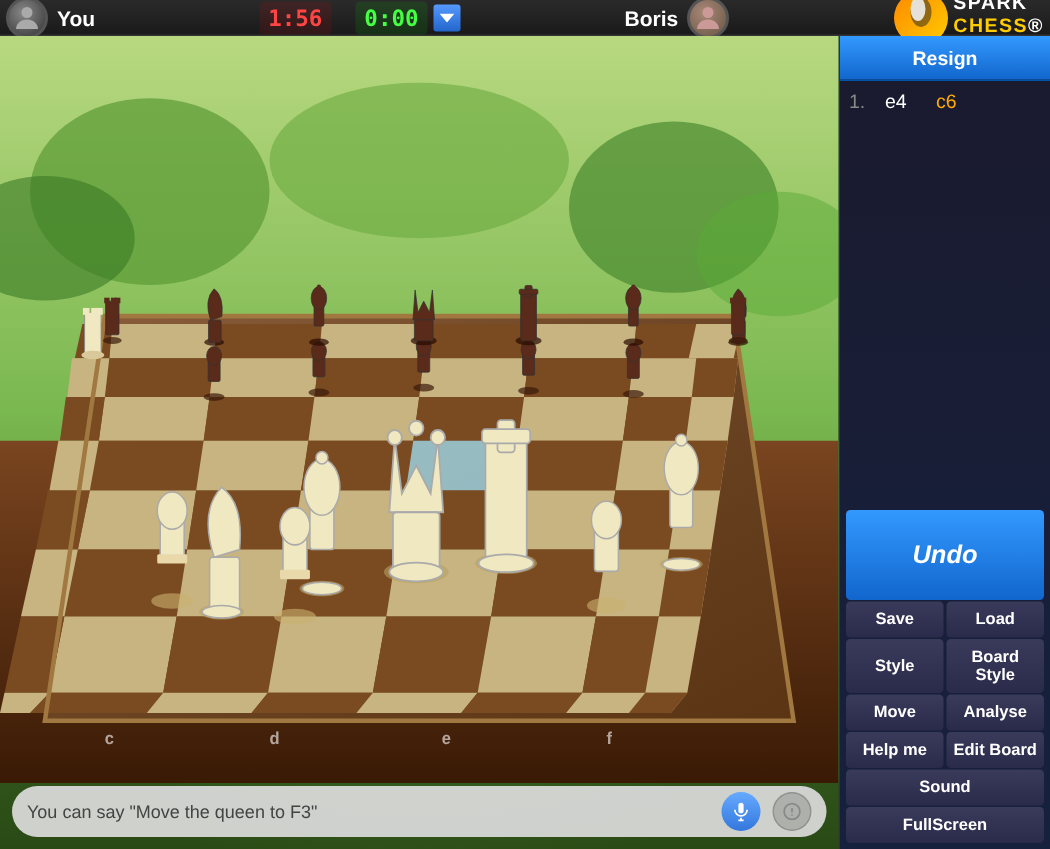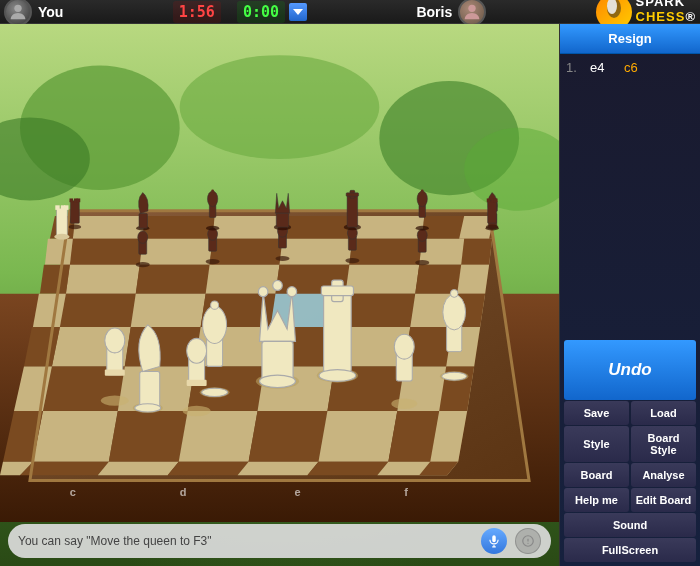--- a/index.html
+++ b/index.html
@@ -615,21 +615,21 @@
         <button class="panel-btn">Save</button>
         <button class="panel-btn">Load</button>
       </div>
 
       <div class="btn-row">
         <button class="panel-btn">Style</button>
         <button class="panel-btn">Board Style</button>
       </div>
 
       <div class="btn-row">
-        <button class="panel-btn">Board</button>
+        <button class="panel-btn">Move</button>
         <button class="panel-btn">Analyse</button>
       </div>
 
       <div class="btn-row">
         <button class="panel-btn">Help me</button>
         <button class="panel-btn">Edit Board</button>
       </div>
 
       <button class="panel-btn full-width" style="width:100%">Sound</button>
 

